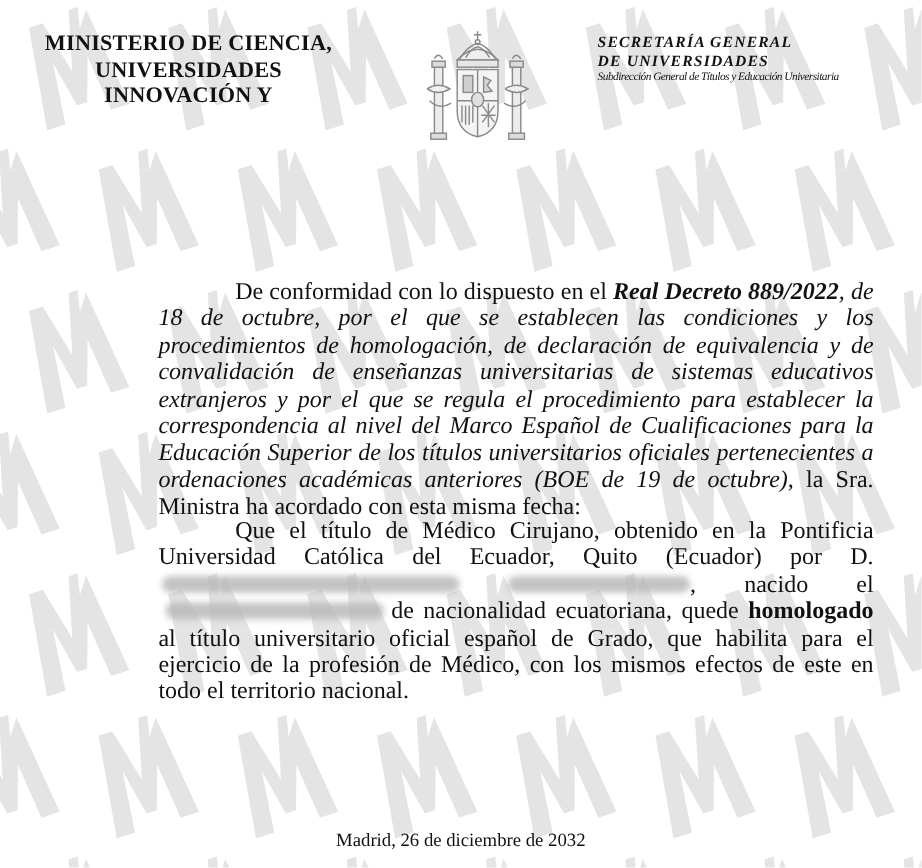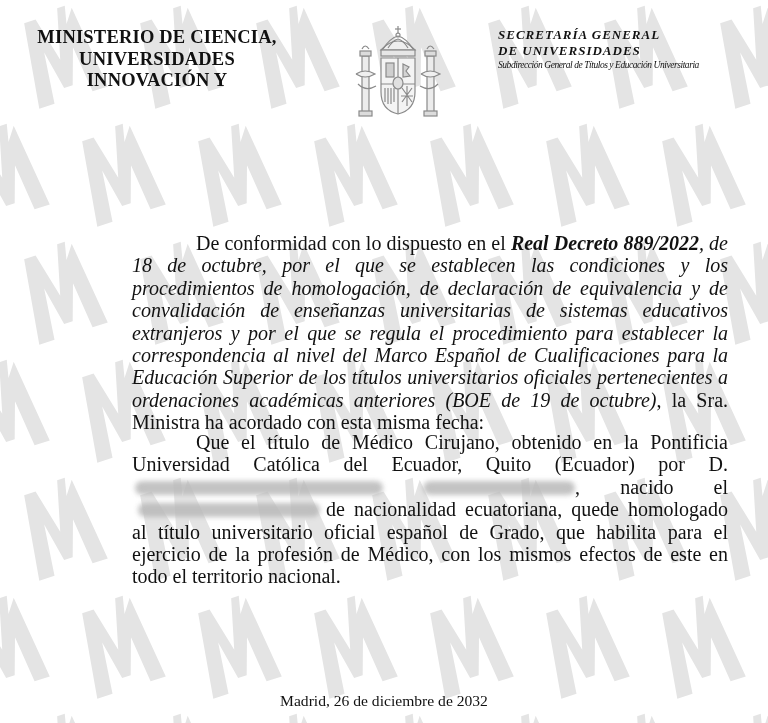--- a/index.html
+++ b/index.html
@@ -41,21 +41,21 @@
 
   .body-text {
     position: absolute; left: 109px; width: 596px;
     font-size: 20px; line-height: 22.4px; text-align: justify; margin-left: 23px;
   }
   .p1 { top: 232px; }
   .p2 { top: 431px; }
   .p3 { top: 587px; }
   .indent { display: inline-block; width: 64px; }
   .it { font-style: italic; }
-  .b { font-weight: normal; }
+  .b { font-weight: bold; }
   .bi { font-weight: bold; font-style: italic; }
   .redact {
     display: inline-block; height: 14px; vertical-align: -1px;
     background: #b9b9b9; border-radius: 7px; filter: blur(2.5px); opacity: 0.85;
   }
   .r-name1 { width: 248px; margin-left: 3px; }
   .r-name2 { width: 152px; }
   .r-date { width: 182px; margin: 0 6px; }
   .date-line {
     position: absolute; top: 692px; left: 0; width: 768px;

